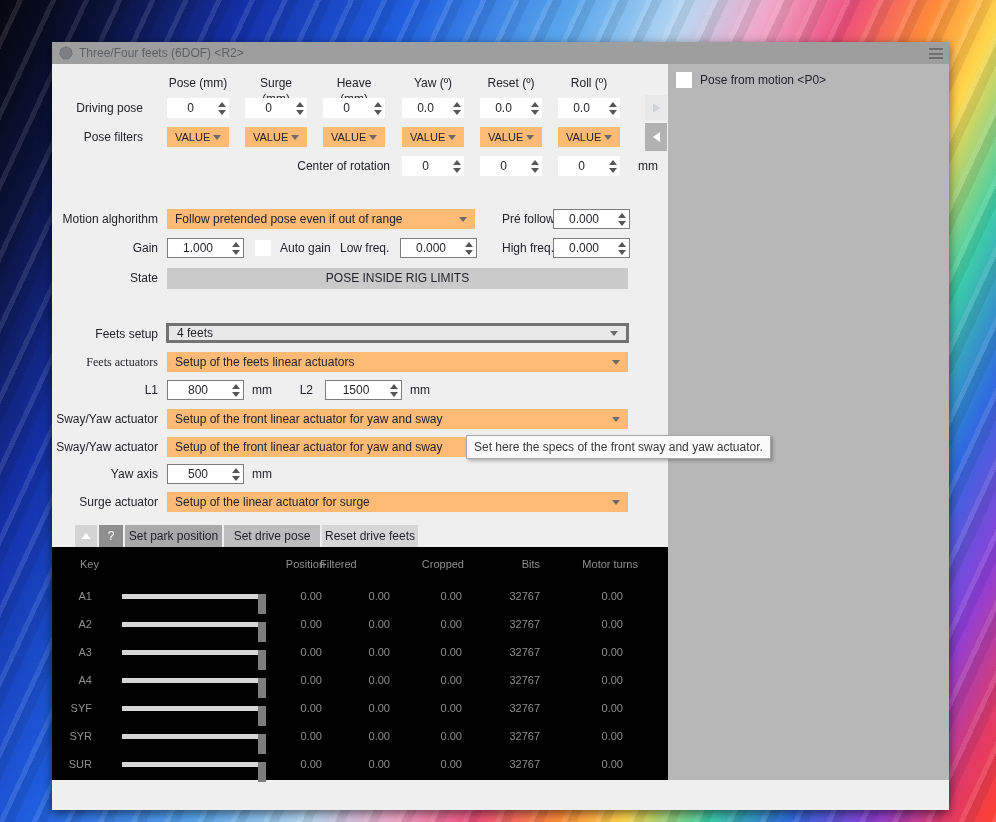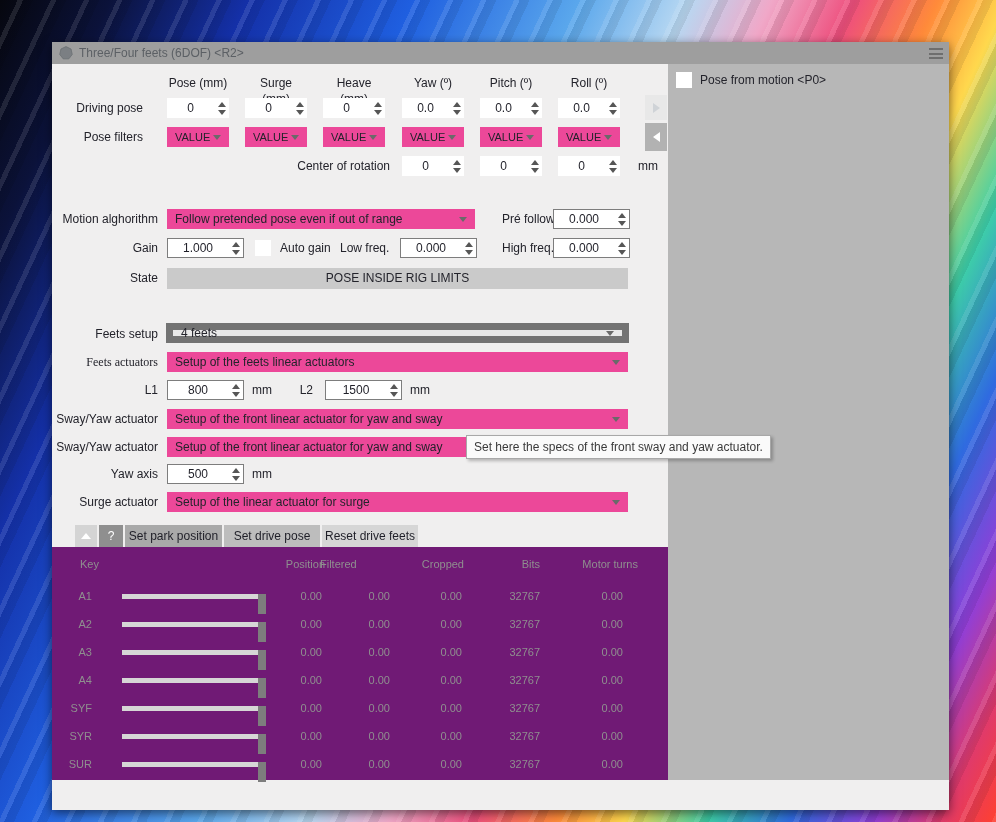--- a/index.html
+++ b/index.html
@@ -13,37 +13,37 @@
   .window{
     position:absolute;left:52px;top:42px;width:897px;height:768px;
     background:#f0efef;box-shadow:0 3px 10px rgba(0,0,0,.55);
   }
   .titlebar{position:absolute;left:0;top:0;width:100%;height:22px;background:#9e9e9e;}
   .title-icon{position:absolute;left:6px;top:3px;width:16px;height:16px;}
   .title-text{position:absolute;left:27px;top:0;height:22px;line-height:22px;font-size:12px;color:#5c6065;}
   .hamburger{position:absolute;right:6px;top:6px;width:14px;height:11px;display:flex;flex-direction:column;justify-content:space-between;cursor:pointer;}
   .hamburger i{display:block;height:2px;background:#6e6e6e;}
   .side-panel{position:absolute;left:616px;top:22px;width:281px;height:716px;background:#b7b7b7;}
-  .bottom-panel{position:absolute;left:0;top:505px;width:616px;height:233px;background:#701a75;}
+  .bottom-panel{position:absolute;left:0;top:505px;width:616px;height:233px;background:#000000;}
   .lbl{position:absolute;height:20px;line-height:20px;font-size:12px;color:#23232b;white-space:nowrap;}
   .lbl.r{text-align:right;}
   .hdr{position:absolute;height:16px;line-height:16px;font-size:12px;color:#23232b;text-align:center;width:62px;}
   
   .spin{position:absolute;height:20px;background:#fff;display:flex;align-items:center;box-sizing:border-box;}
   .spin.w62{width:62px;} .spin.b77{width:77px;border:1px solid #7d7d7d;}
   .spin .sv{flex:1;text-align:center;font-size:12px;color:#1f1f28;}
   .arrs{width:15px;display:flex;flex-direction:column;align-items:center;gap:3px;cursor:pointer;}
   .tri-u{width:0;height:0;border-left:4px solid transparent;border-right:4px solid transparent;border-bottom:5px solid #565656;}
   .tri-d{width:0;height:0;border-left:4px solid transparent;border-right:4px solid transparent;border-top:5px solid #565656;}
   
-  .dd{position:absolute;height:20px;background:#ec4899;display:flex;align-items:center;padding:0 8px;box-sizing:border-box;cursor:pointer;}
+  .dd{position:absolute;height:20px;background:#fdba74;display:flex;align-items:center;padding:0 8px;box-sizing:border-box;cursor:pointer;}
   .dd .dv{flex:1;font-size:12px;color:#23232b;white-space:nowrap;overflow:hidden;}
   .dd.small .dv{font-size:11px;}
   .dd .da{width:0;height:0;border-left:4px solid transparent;border-right:4px solid transparent;border-top:5px solid #6a6a6a;}
-  .dd.red{border:7px solid #737373;background:#e8e8e8;}
+  .dd.red{border:3px solid #737373;background:#e8e8e8;}
   .checkbox{position:absolute;width:16px;height:16px;background:#fff;cursor:pointer;}
   .statebar{position:absolute;left:115px;width:461px;height:21px;background:#cacaca;text-align:center;line-height:21px;font-size:12px;color:#23232b;}
   .navbtn{position:absolute;left:593px;width:22px;display:flex;align-items:center;justify-content:center;cursor:pointer;}
   .tooltip{
     position:absolute;left:414px;top:393px;height:22px;line-height:22px;
     background:#fafafa;border:1px solid #a8a8a8;box-shadow:2px 2px 3px rgba(0,0,0,.25);
     font-size:12px;color:#3a3a3a;padding:0 7px;white-space:nowrap;z-index:5;
   }
   .tbtn{position:absolute;top:483px;height:22px;line-height:22px;text-align:center;font-size:12px;color:#1f1f28;cursor:pointer;}
   
@@ -73,21 +73,21 @@
 
   <div class="side-panel">
     <div class="checkbox" style="left:8px;top:8px;"></div>
     <div class="lbl" style="left:32px;top:6px;">Pose from motion &lt;P0&gt;</div>
   </div>
 
   <div class="hdr" style="left:115px;top:33px;">Pose (mm)</div>
   <div class="hdr" style="left:193px;top:33px;">Surge (mm)</div>
   <div class="hdr" style="left:271px;top:33px;">Heave (mm)</div>
   <div class="hdr" style="left:350px;top:33px;">Yaw (º)</div>
-  <div class="hdr" style="left:428px;top:33px;">Pitch (º)</div>
+  <div class="hdr" style="left:428px;top:33px;">Reset (º)</div>
   <div class="hdr" style="left:506px;top:33px;">Roll (º)</div>
 
   <div class="lbl r" style="left:0;top:56px;width:91px;">Driving pose</div>
   <div class="spin w62" style="left:115px;top:56px;">
       <span class="sv">0</span>
       <span class="arrs">
         <i class="tri-u"></i>
         <i class="tri-d"></i>
       </span>
     </div>

